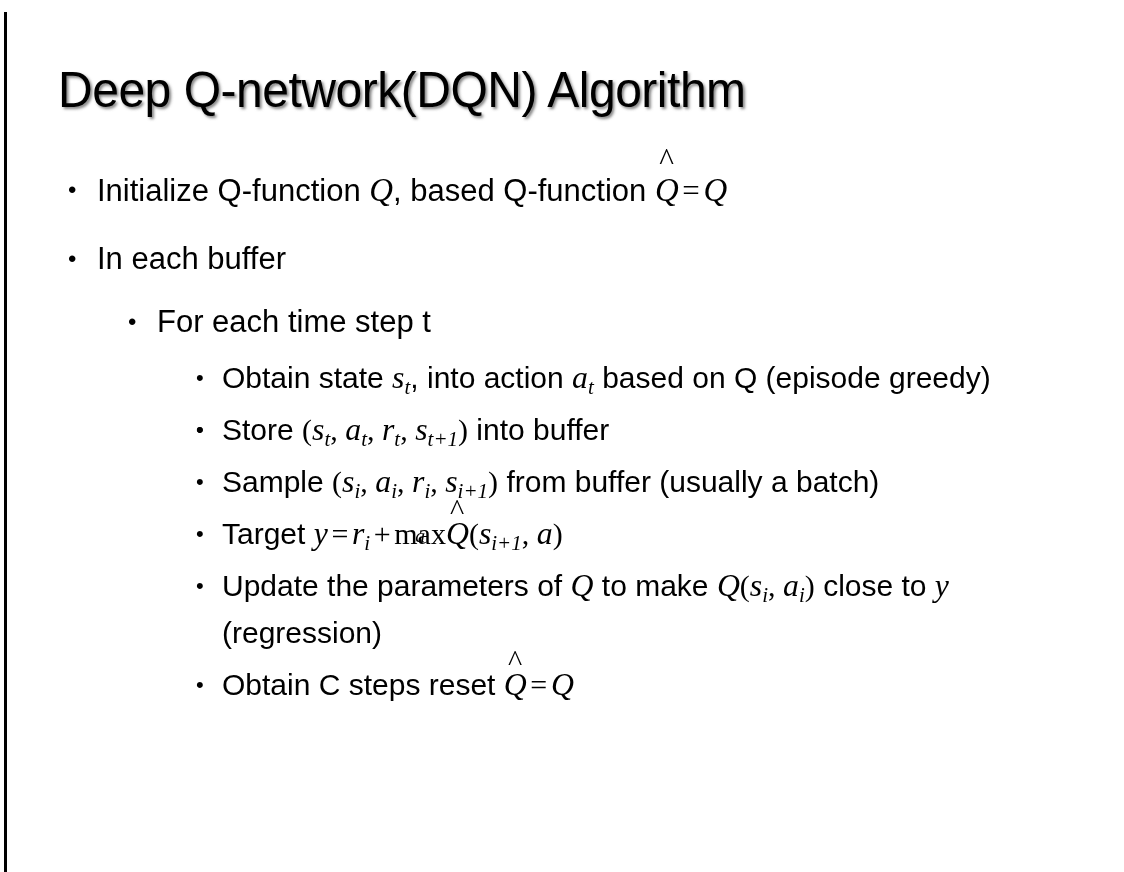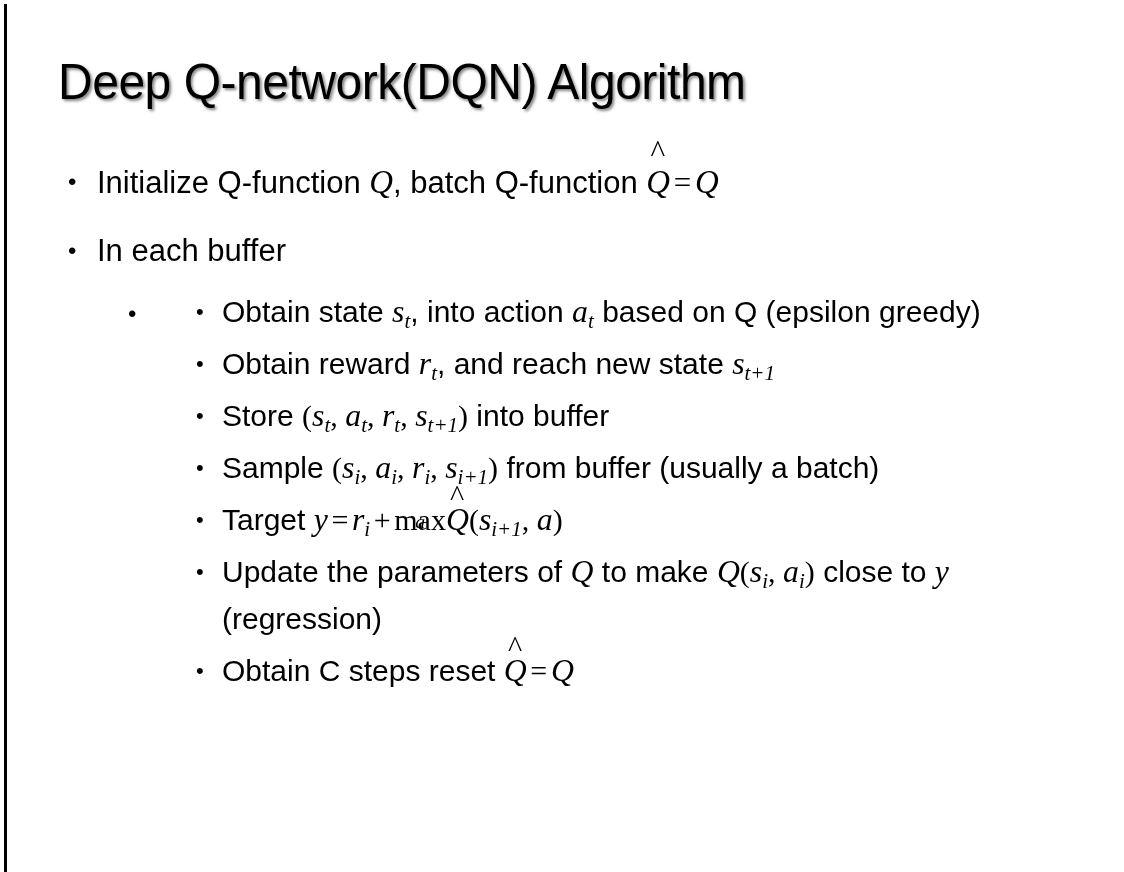--- a/index.html
+++ b/index.html
@@ -22,21 +22,21 @@
     left: 4px;
     top: 0;
     width: 3px;
     height: 872px;
     background: #000000;
   }
 
   .slide {
     position: absolute;
     left: 0;
-    top: 4px;
+    top: 12px;
     width: 1124px;
     height: 652px;
   }
 
   
   .title {
     position: absolute;
     left: 58px;
     top: 48px;
     font-size: 50px;
@@ -174,40 +174,40 @@
 <div class="slide">
 
   <div class="left-rule"></div>
 
   <div class="title">Deep Q-network(DQN) Algorithm</div>
 
   <div class="body">
 
     <div class="bullet lvl1 sp-top-1">
       <span class="dot">•</span>
-      <span class="txt"><span>Initialize Q-function </span><span class="m">Q</span><span>, batch Q-function </span><span class="m hat"><span class="base">Q</span><span class="acc">^</span></span><span class="op">=</span><span class="m">Q</span></span>
+      <span class="txt"><span>Initialize Q-function </span><span class="m">Q</span><span>, based Q-function </span><span class="m hat"><span class="base">Q</span><span class="acc">^</span></span><span class="op">=</span><span class="m">Q</span></span>
     </div>
 
     <div class="bullet lvl1 sp-top-2">
       <span class="dot">•</span>
       <span class="txt">In each buffer</span>
     </div>
 
     <div class="bullet lvl2 sp-top-3">
       <span class="dot">•</span>
+      <span class="txt">For each time step t</span>
     </div>
 
     <div class="bullet lvl3 sp-top-4">
       <span class="dot">•</span>
-      <span class="txt"><span>Obtain state </span><span class="m"><span>s</span><span class="msub">t</span></span><span>, into action </span><span class="m"><span>a</span><span class="msub">t</span></span><span> based on Q (epsilon greedy)</span></span>
-    </div>
-
-    <div class="bullet lvl3 sp-top-5">
-      <span class="dot">•</span>
-      <span class="txt"><span>Obtain reward </span><span class="m"><span>r</span><span class="msub">t</span></span><span>, and reach new state </span><span class="m"><span>s</span><span class="msub">t+1</span></span></span>
+      <span class="txt"><span>Obtain state </span><span class="m"><span>s</span><span class="msub">t</span></span><span>, into action </span><span class="m"><span>a</span><span class="msub">t</span></span><span> based on Q (episode greedy)</span></span>
+    </div>
+
+    <div class="bullet lvl3 sp-top-5">
+      <span class="dot">•</span>
     </div>
 
     <div class="bullet lvl3 sp-top-5">
       <span class="dot">•</span>
       <span class="txt"><span>Store </span><span class="mr">(</span><span class="m"><span>s</span><span class="msub">t</span></span><span class="mr">, </span><span class="m"><span>a</span><span class="msub">t</span></span><span class="mr">, </span><span class="m"><span>r</span><span class="msub">t</span></span><span class="mr">, </span><span class="m"><span>s</span><span class="msub">t+1</span></span><span class="mr">)</span><span> into buffer</span></span>
     </div>
 
     <div class="bullet lvl3 sp-top-5">
       <span class="dot">•</span>
       <span class="txt"><span>Sample </span><span class="mr">(</span><span class="m"><span>s</span><span class="msub">i</span></span><span class="mr">, </span><span class="m"><span>a</span><span class="msub">i</span></span><span class="mr">, </span><span class="m"><span>r</span><span class="msub">i</span></span><span class="mr">, </span><span class="m"><span>s</span><span class="msub">i+1</span></span><span class="mr">)</span><span> from buffer (usually a batch)</span></span>

